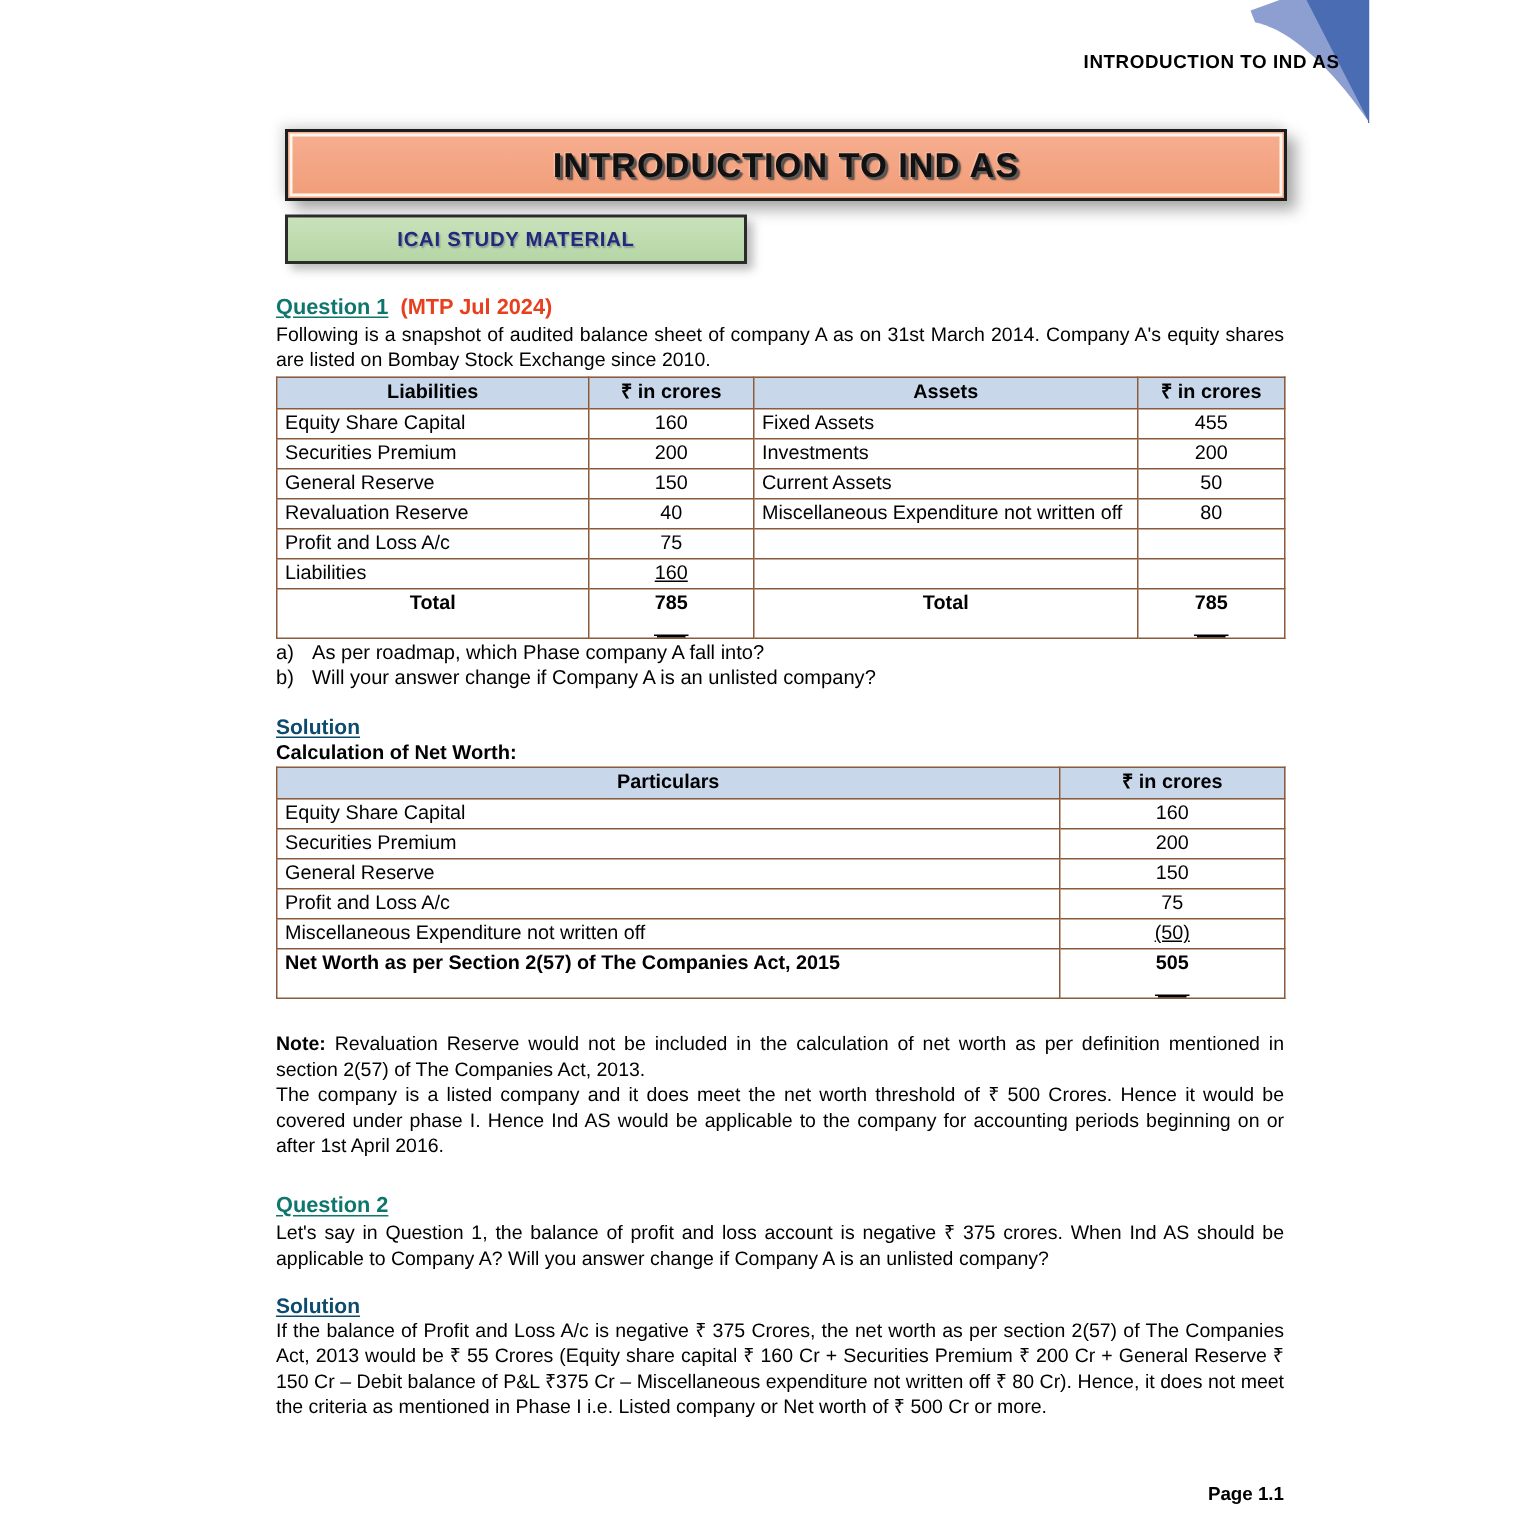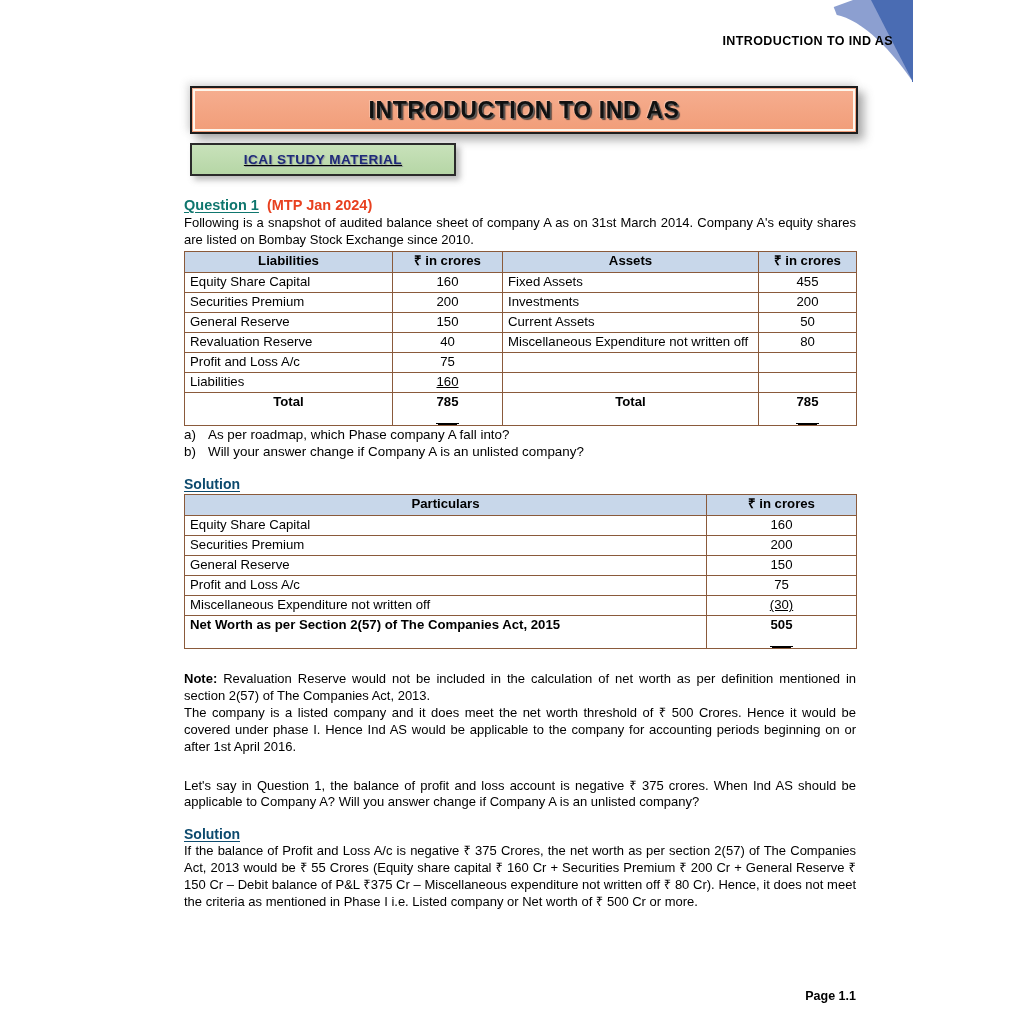--- a/index.html
+++ b/index.html
@@ -69,22 +69,21 @@
       1px 1px 0 #5a5a5a,
       2px 2px 1px rgba(40,40,40,0.75),
       -1px -1px 0 rgba(255,255,255,0.25);
   }
 
   
   .badge-wrap {
     position: absolute;
     top: 143px;
     left: 190px;
-    width: 266px;
-    text-decoration: underline;
+    width: 308px;
   }
   .badge-box {
     background: #bfdcb0;
     background: linear-gradient(180deg, #c8e2ba 0%, #b6d6a6 100%);
     border: 2px solid #2b2b2b;
     height: 29px;
     display: flex;
     align-items: center;
     justify-content: center;
     box-shadow: 4px 4px 6px rgba(90,90,90,0.42);
@@ -235,21 +234,21 @@
 
 <div class="badge-wrap">
   <div class="badge-box">
     <span class="badge-text">ICAI STUDY MATERIAL</span>
   </div>
 </div>
 
 <div class="content">
 
   <div class="q-head">
-    <span class="q-label">Question 1</span><span class="q-src">(MTP Jan 2024)</span>
+    <span class="q-label">Question 1</span><span class="q-src">(MTP Jul 2024)</span>
   </div>
 
   <p class="para">Following is a snapshot of audited balance sheet of company A as on 31st March 2014. Company A's equity shares are listed on Bombay Stock Exchange since 2010.</p>
 
   <table class="doc-table t1">
     <colgroup>
         <col class="c1">
         <col class="c2">
         <col class="c3">
         <col class="c4">
@@ -313,20 +312,21 @@
     <span>As per roadmap, which Phase company A fall into?</span>
   </div>
   <div class="list-row">
     <span class="marker">b)</span>
     <span>Will your answer change if Company A is an unlisted company?</span>
   </div>
 
   <div class="gap-m"></div>
 
   <div class="sol-head">Solution</div>
+  <div class="subhead">Calculation of Net Worth:</div>
 
   <table class="doc-table t2">
     <colgroup>
         <col class="c1">
         <col class="c2">
       </colgroup>
     <thead>
       <tr>
         <th>Particulars</th>
         <th>₹ in crores</th>
@@ -344,36 +344,39 @@
       <tr>
         <td class="l">General Reserve</td>
         <td class="c">150</td>
       </tr>
       <tr>
         <td class="l">Profit and Loss A/c</td>
         <td class="c">75</td>
       </tr>
       <tr>
         <td class="l">Miscellaneous Expenditure not written off</td>
-        <td class="c"><span class="u1">(30)</span></td>
+        <td class="c"><span class="u1">(50)</span></td>
       </tr>
       <tr>
         <td class="l b">Net Worth as per Section 2(57) of The Companies Act, 2015</td>
         <td class="ctr-b"><span class="u2">505</span></td>
       </tr>
     </tbody>
   </table>
 
   <div class="gap-l"></div>
 
   <p class="para"><b>Note:</b><span> Revaluation Reserve would not be included in the calculation of net worth as per definition mentioned in section 2(57) of The Companies Act, 2013.</span></p>
   <p class="para">The company is a listed company and it does meet the net worth threshold of ₹ 500 Crores. Hence it would be covered under phase I. Hence Ind AS would be applicable to the company for accounting periods beginning on or after 1st April 2016.</p>
 
   <div class="gap-l"></div>
 
+  <div class="q-head">
+    <span class="q-label">Question 2</span>
+  </div>
   <p class="para">Let's say in Question 1, the balance of profit and loss account is negative ₹ 375 crores. When Ind AS should be applicable to Company A? Will you answer change if Company A is an unlisted company?</p>
 
   <div class="gap-m"></div>
 
   <div class="sol-head">Solution</div>
   <p class="para">If the balance of Profit and Loss A/c is negative ₹ 375 Crores, the net worth as per section 2(57) of The Companies Act, 2013 would be ₹ 55 Crores (Equity share capital ₹ 160 Cr + Securities Premium ₹ 200 Cr + General Reserve ₹ 150 Cr – Debit balance of P&amp;L ₹375 Cr – Miscellaneous expenditure not written off ₹ 80 Cr). Hence, it does not meet the criteria as mentioned in Phase I i.e. Listed company or Net worth of ₹ 500 Cr or more.</p>
 
 </div>
 
 <div class="page-footer">Page 1.1</div>

